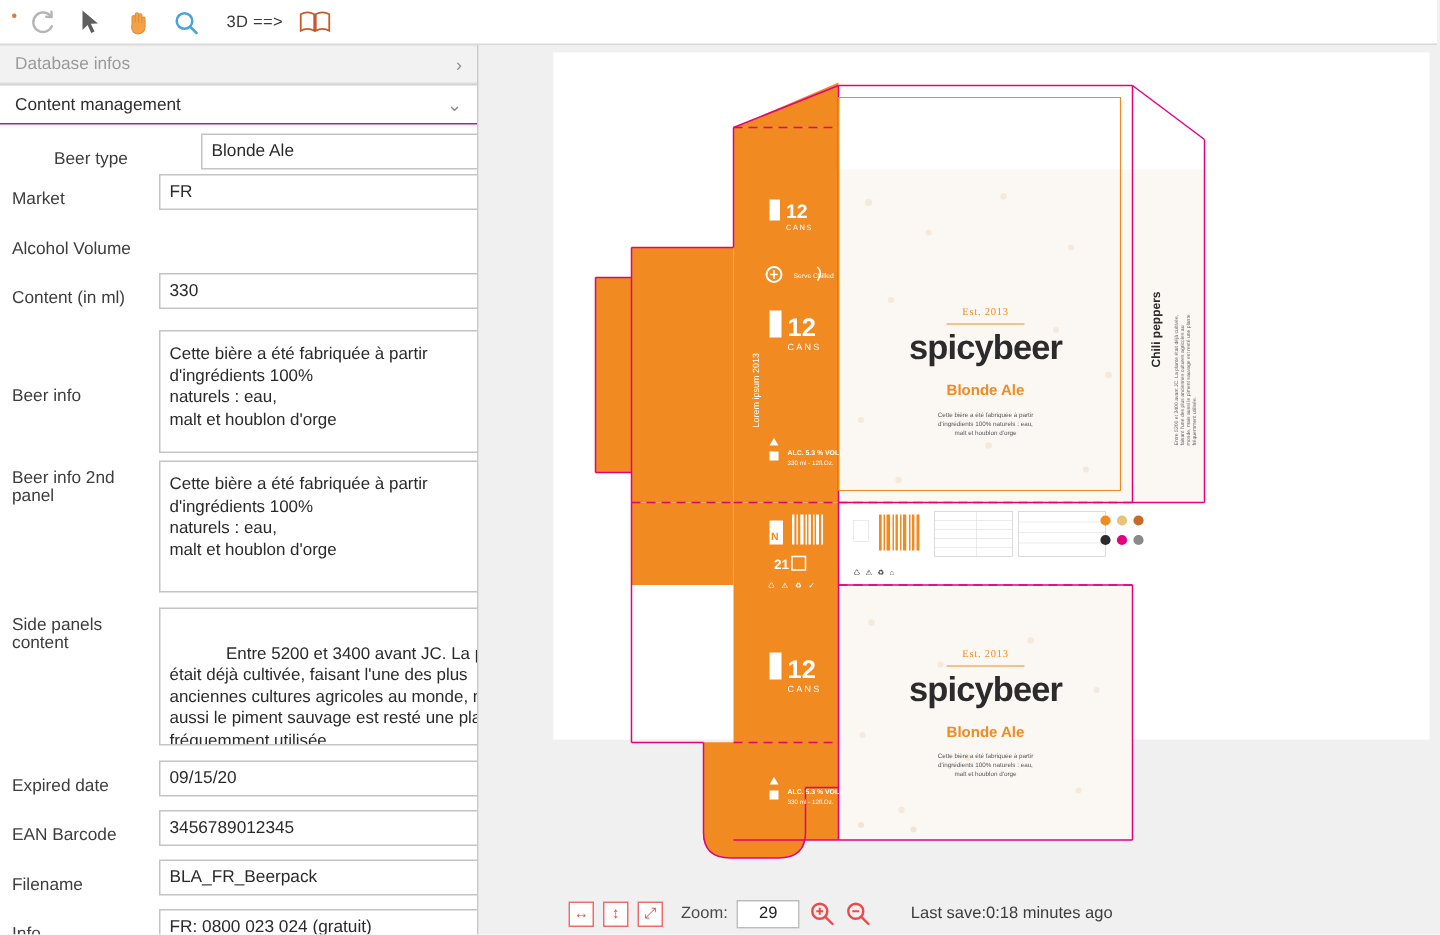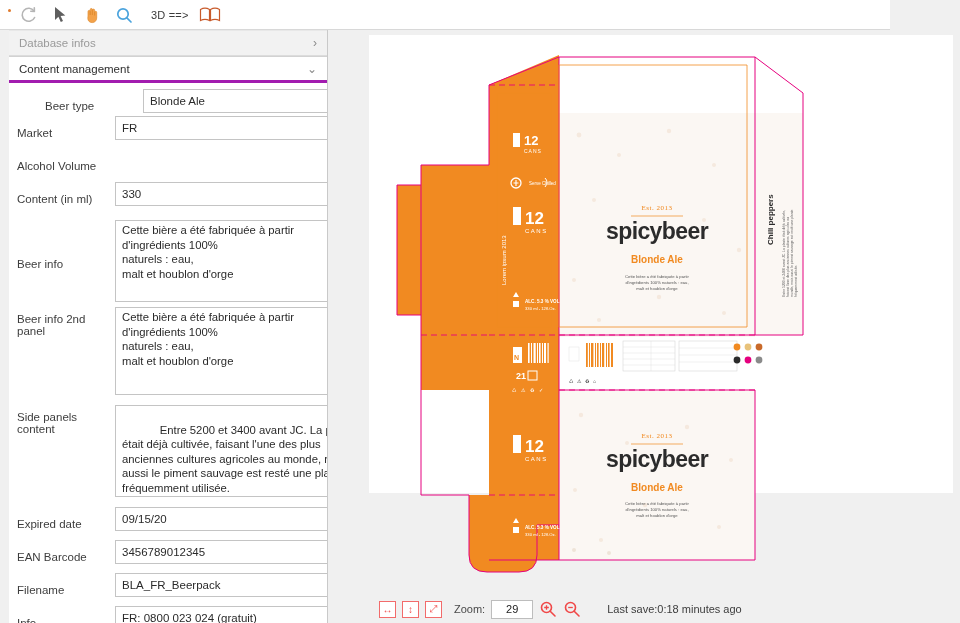--- a/index.html
+++ b/index.html
@@ -12,21 +12,21 @@
   }
   #app {
     position: relative;
     width: 960px; height: 623px;
     background: #f0f0f0;
   }
 
   
   #toolbar {
     position: absolute; left: 0; top: 0;
-    width: 890px; height: 30px;
+    width: 958px; height: 30px;
     background: #ffffff;
     border-bottom: 1px solid #d8d8d8;
     display: flex; align-items: center;
     padding-left: 8px;
     gap: 10px;
   }
   .tb-icon {
     width: 22px; height: 22px;
     display: flex; align-items: center; justify-content: center;
     cursor: pointer;
@@ -41,21 +41,21 @@
   }
   .tb-dot {
     width: 3px; height: 3px; border-radius: 50%;
     background: #e07a2e;
     margin-right: -4px;
     margin-bottom: 8px;
   }
 
   
   #left {
-    position: absolute; left: 9px; top: 30px;
+    position: absolute; left: 0; top: 30px;
     width: 319px; height: 593px;
     background: #ffffff;
     border-right: 1px solid #c9c9c9;
     overflow: hidden;
   }
   .accordion-header {
     height: 26px;
     display: flex; align-items: center;
     padding: 0 10px;
     font-size: 11.5px;
@@ -64,21 +64,21 @@
   }
   .accordion-header.collapsed {
     background: #f2f2f2;
     color: #9a9a9a;
     border-bottom: 1px solid #dcdcdc;
     border-top: 1px solid #e8e8e8;
   }
   .accordion-header.expanded {
     background: #ffffff;
     color: #2f2f2f;
-    border-bottom: 3px solid #a21caf;
+    border-bottom: 1px solid #a21caf;
     border-top: 1px solid #d2d2d2;
     height: 27px;
   }
   .accordion-header .chev {
     position: absolute; right: 10px;
     font-size: 12px; color: #8c8c8c;
     line-height: 1;
   }
 
   
@@ -116,21 +116,21 @@
     overflow: hidden;
     white-space: nowrap;
   }
   .inp.withbtn { width: 250px; padding-right: 22px; }
   .ta {
     width: 250px;
     border: 1px solid #c4c4c4;
     background: #ffffff;
     font-size: 11.3px;
     color: #2a2a2a;
-    padding: 2px 6px;
+    padding: 8px 6px;
     line-height: 14.5px;
     white-space: pre-wrap;
     overflow: hidden;
     position: relative;
   }
   .ta.h80 { height: 82px; }
   .ta.h84 { height: 88px; }
   .ta.h94 { height: 92px; }
   .row.tall { min-height: 0; }
   .row.tall .lbl { padding-top: 6px; }

